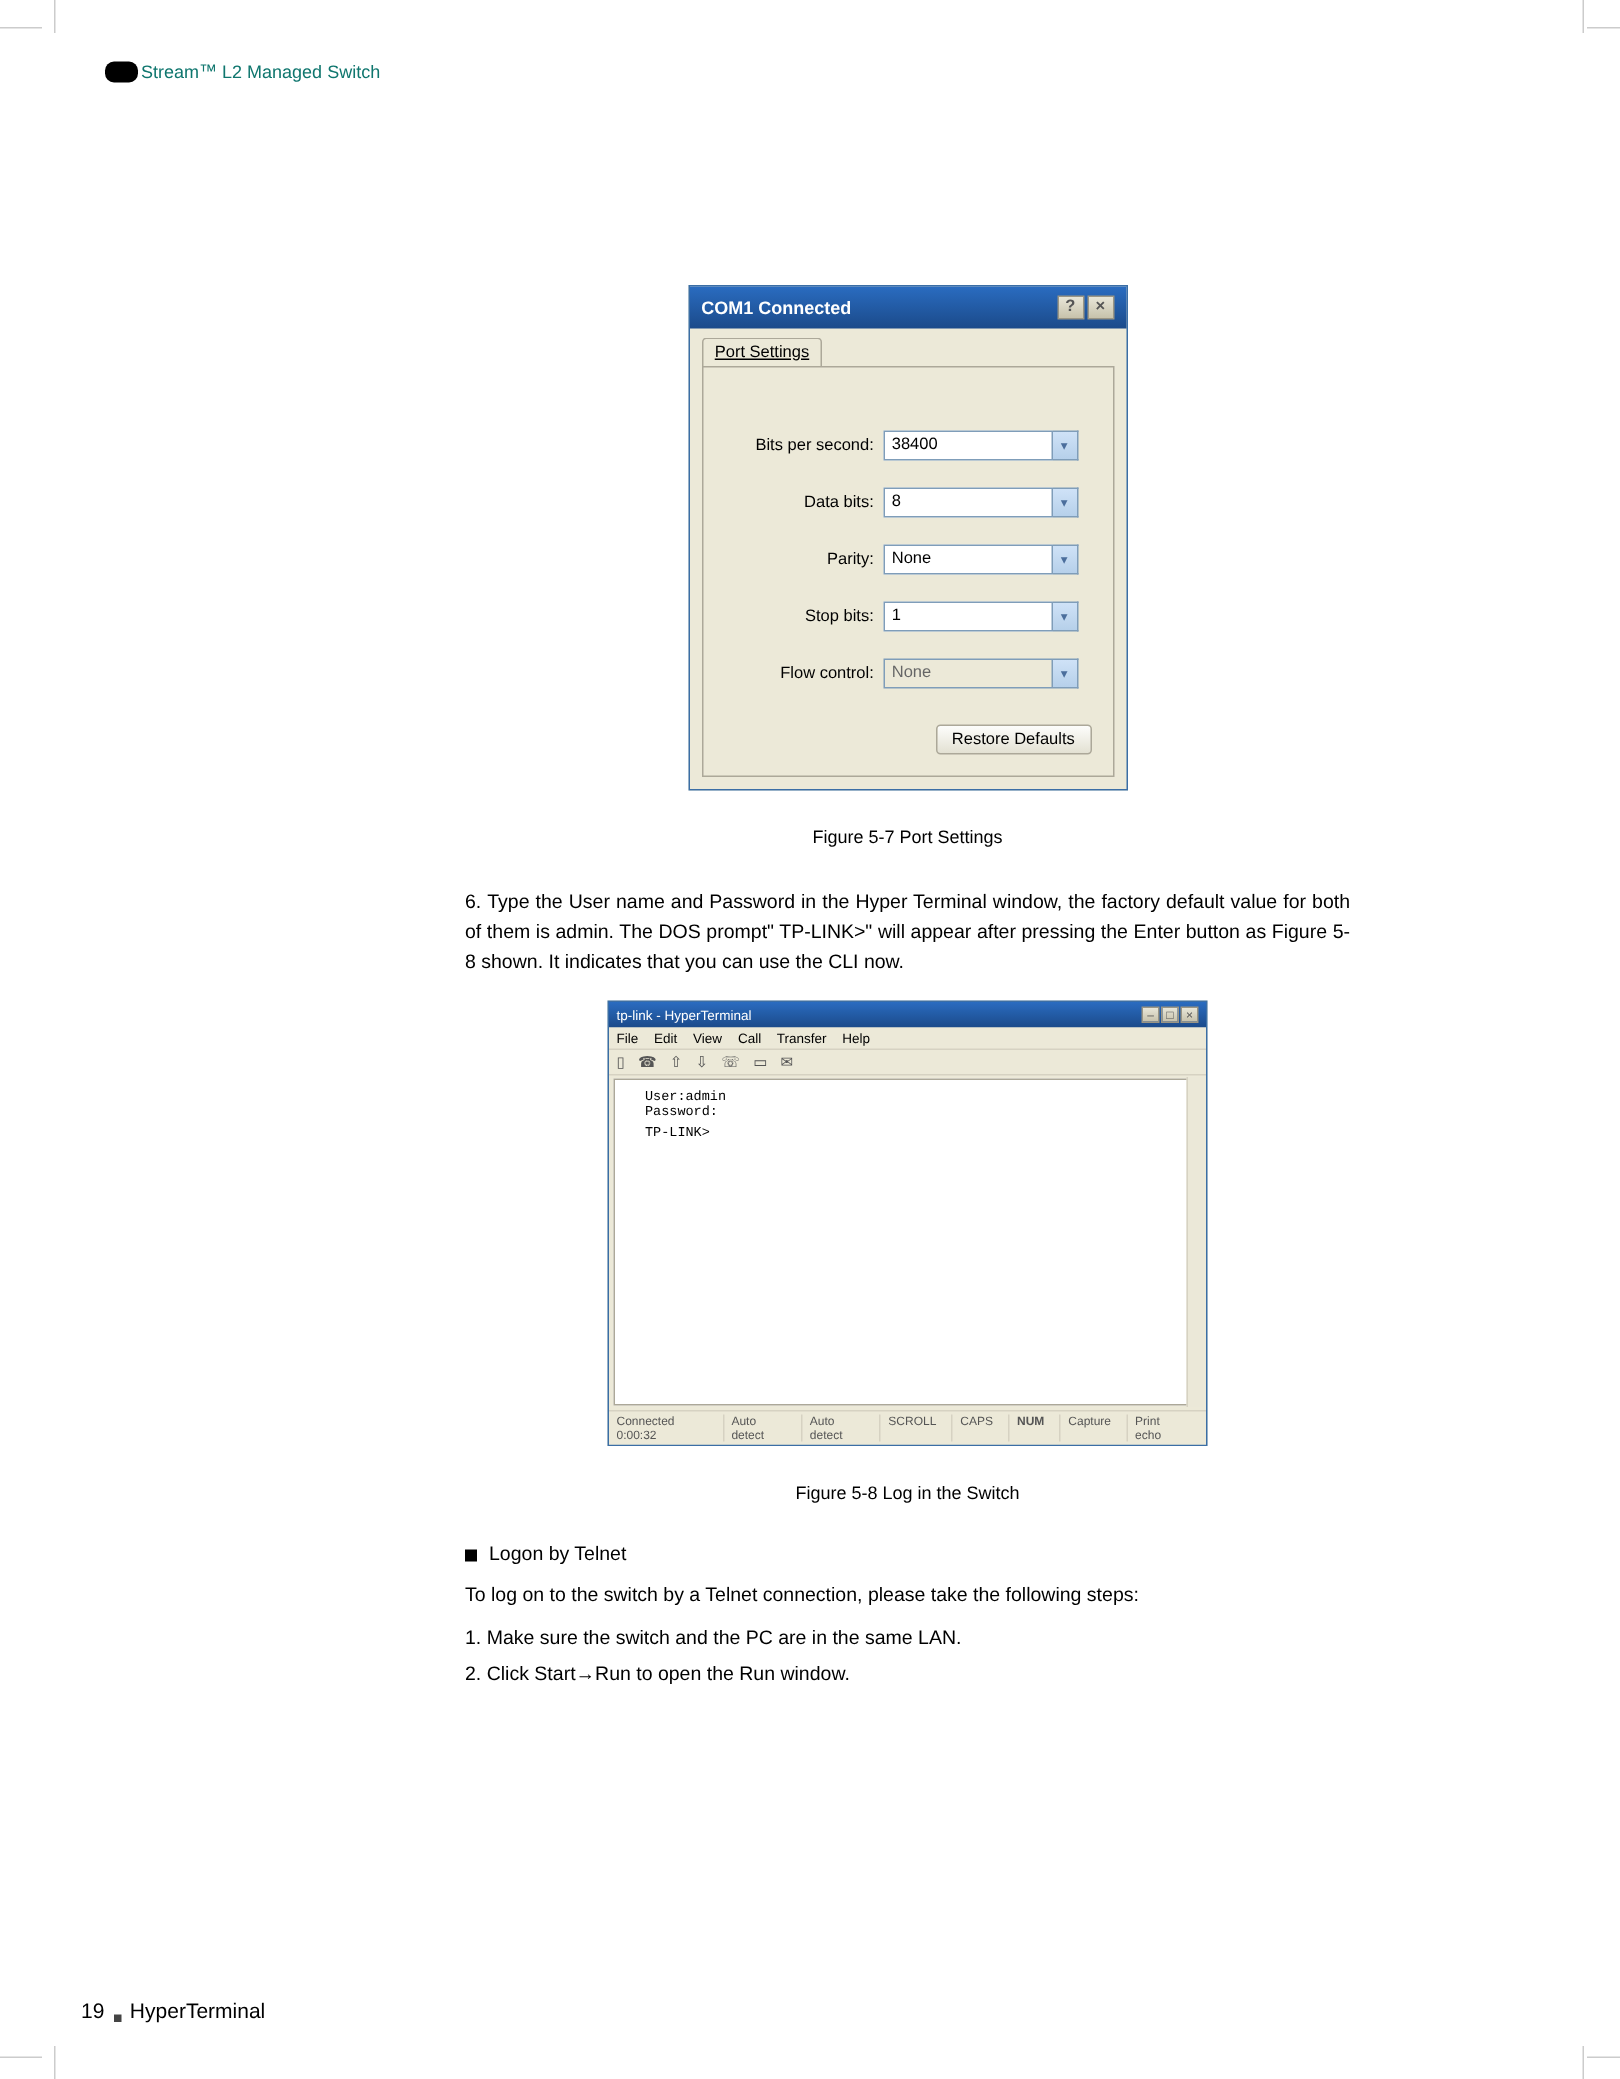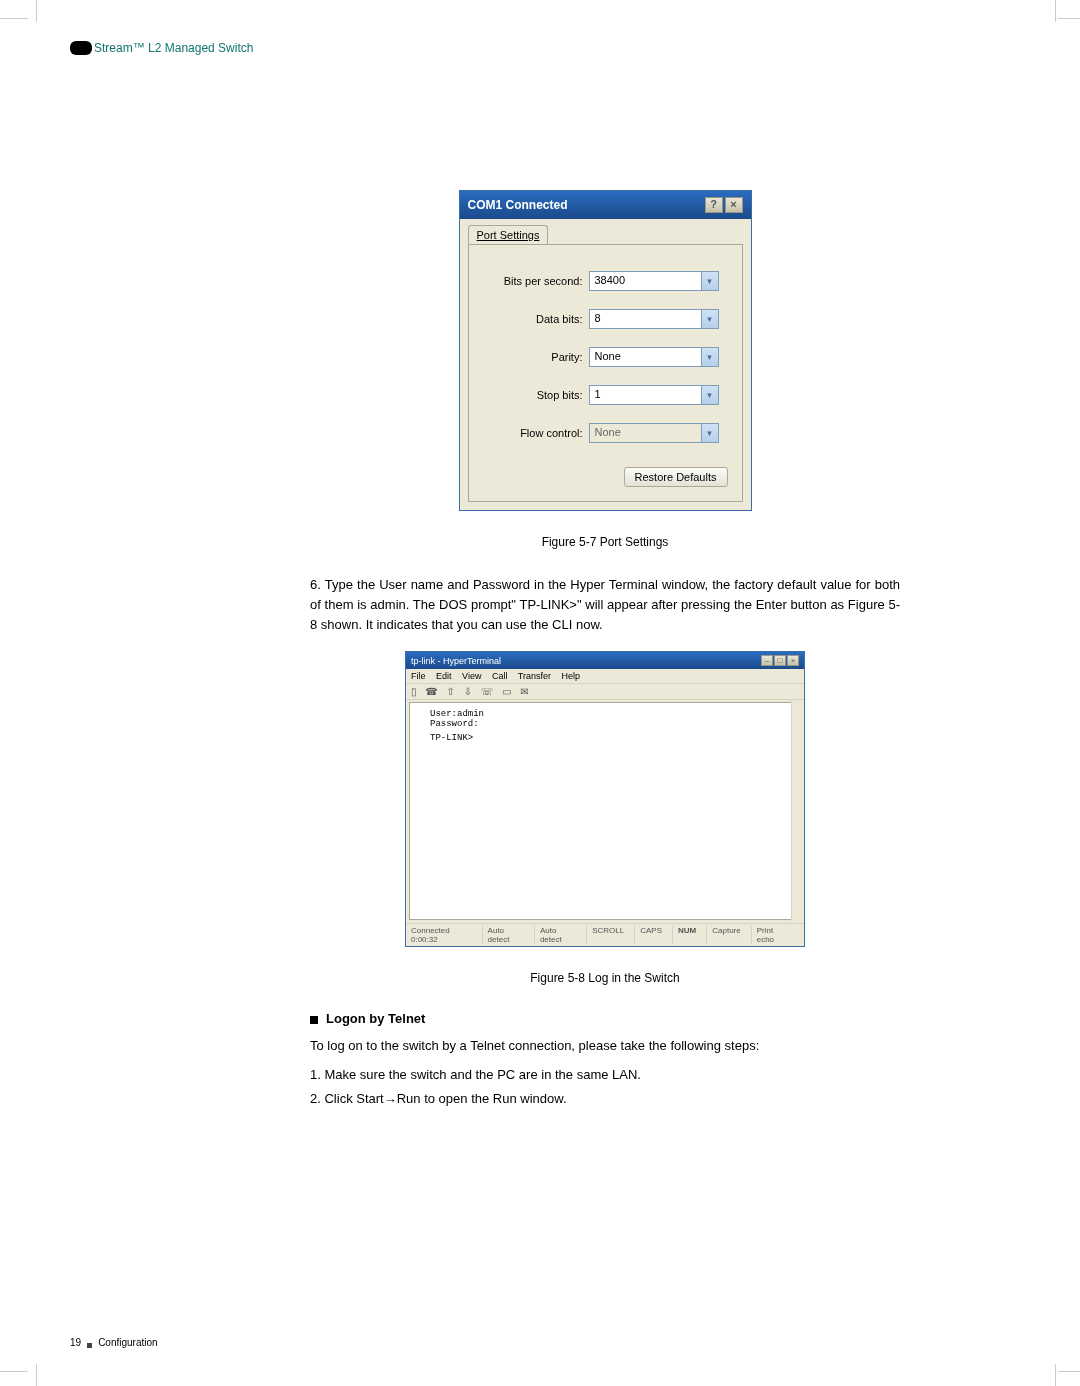--- a/index.html
+++ b/index.html
@@ -80,21 +80,21 @@
       border: 1px solid #aca899;
       border-bottom: none;
       font-size: 11px;
       padding: 3px 8px;
       border-radius: 3px 3px 0 0;
       text-decoration: underline;
     }
     .tab-body {
       border: 1px solid #aca899;
       margin: 0 8px 8px 8px;
-      padding: 26px 14px 14px 14px;
+      padding: 42px 14px 14px 14px;
       background: #ece9d8;
     }
     .form-row {
       display: flex;
       align-items: center;
       margin-bottom: 18px;
     }
     .form-label {
       width: 106px;
       text-align: right;
@@ -231,41 +231,41 @@
       background: #ece9d8;
       padding: 2px 5px;
       border-top: 1px solid #d6d2c2;
       display: flex;
       gap: 5px;
       color: #555;
     }
     .hyperterm-status span { border-right: 1px solid #d6d2c2; padding-right: 10px; }
     .section-heading {
       font-size: 13px;
-      font-weight: bold;
+      font-weight: normal;
       margin: 20px 0 10px 0;
     }
     .section-heading .bullet-sq {
       display: inline-block;
       width: 8px;
       height: 8px;
       background: #000;
       margin-right: 8px;
       vertical-align: middle;
     }
     .step-list {
       font-size: 13px;
       line-height: 1.9;
       margin: 6px 0 0 0;
     }
     .footer {
       position: absolute;
       bottom: 38px;
-      left: 70px;
-      font-size: 10px;
+      left: 54px;
+      font-size: 14px;
       display: flex;
       align-items: flex-end;
       gap: 6px;
     }
     .footer-sq {
       width: 5px;
       height: 5px;
       background: #444;
     }
     .crop-tick {
@@ -421,16 +421,16 @@
         <span>2.</span>
         <span>Click Start→Run to open the Run window.</span>
       </div>
     </div>
 
   </div>
 
   <div class="footer">
     <span>19</span>
     <div class="footer-sq"></div>
-    <span>Configuration</span>
+    <span>HyperTerminal</span>
   </div>
 
 </div>
 
 </body></html>

